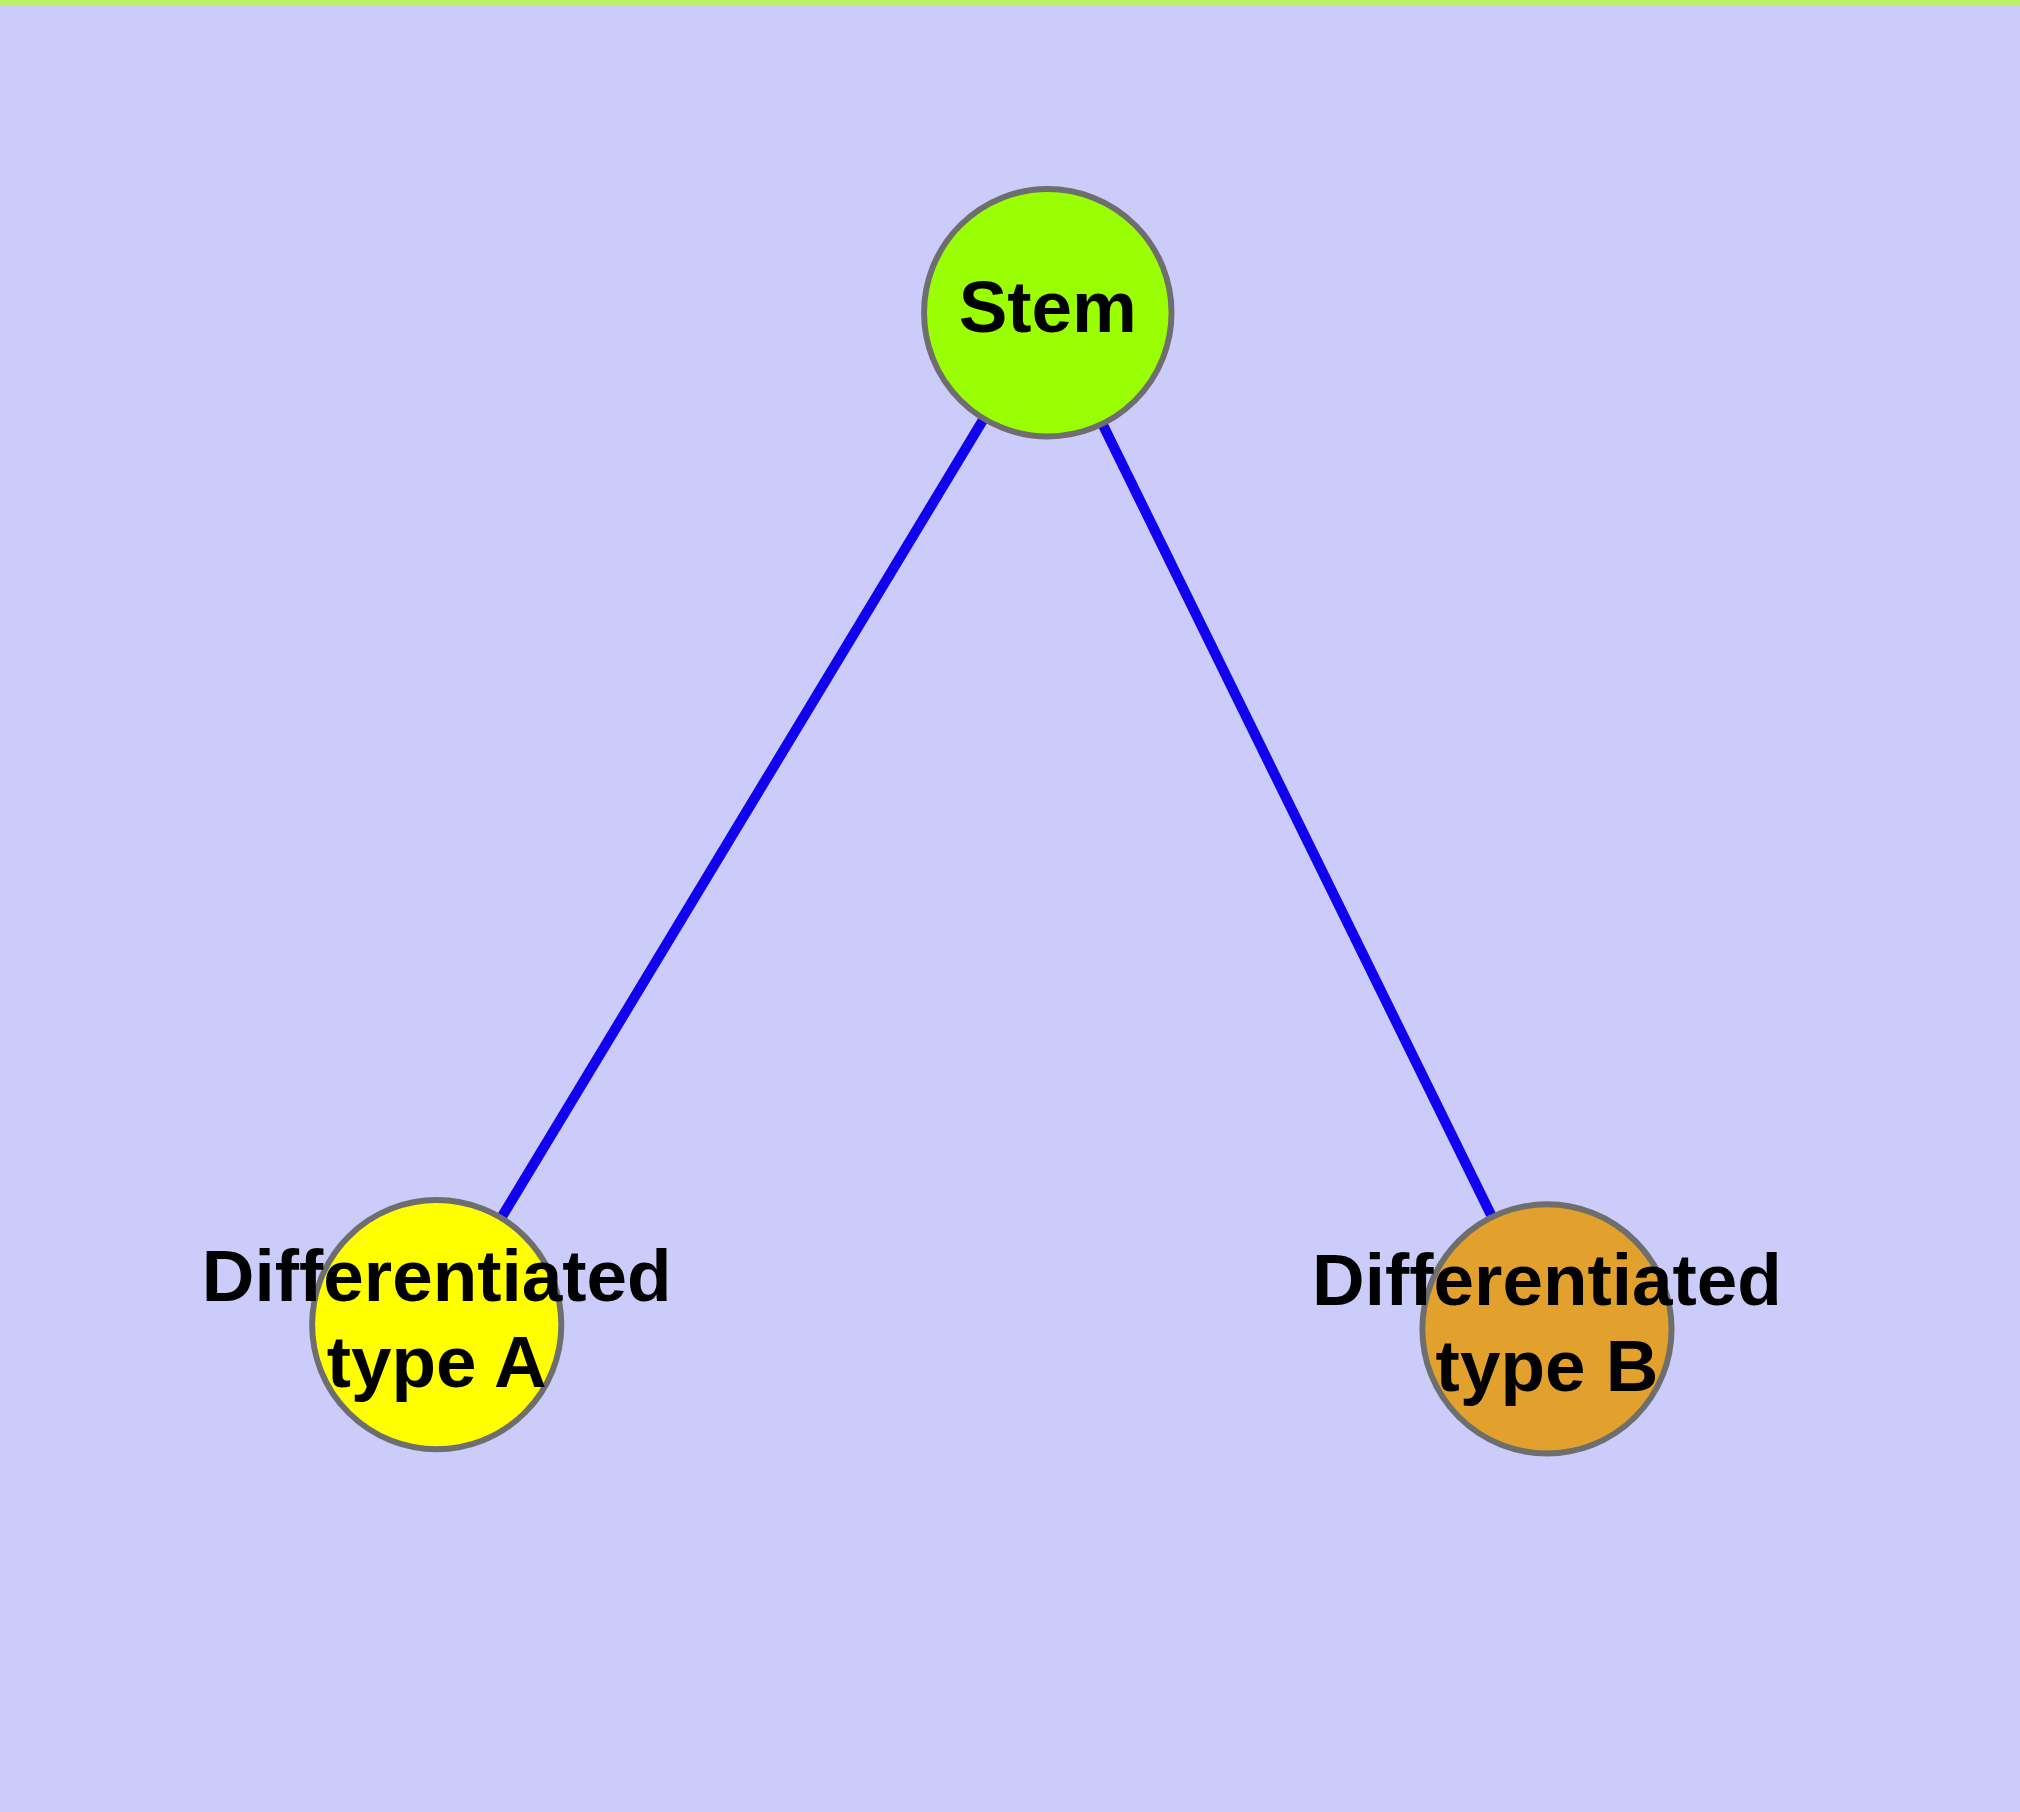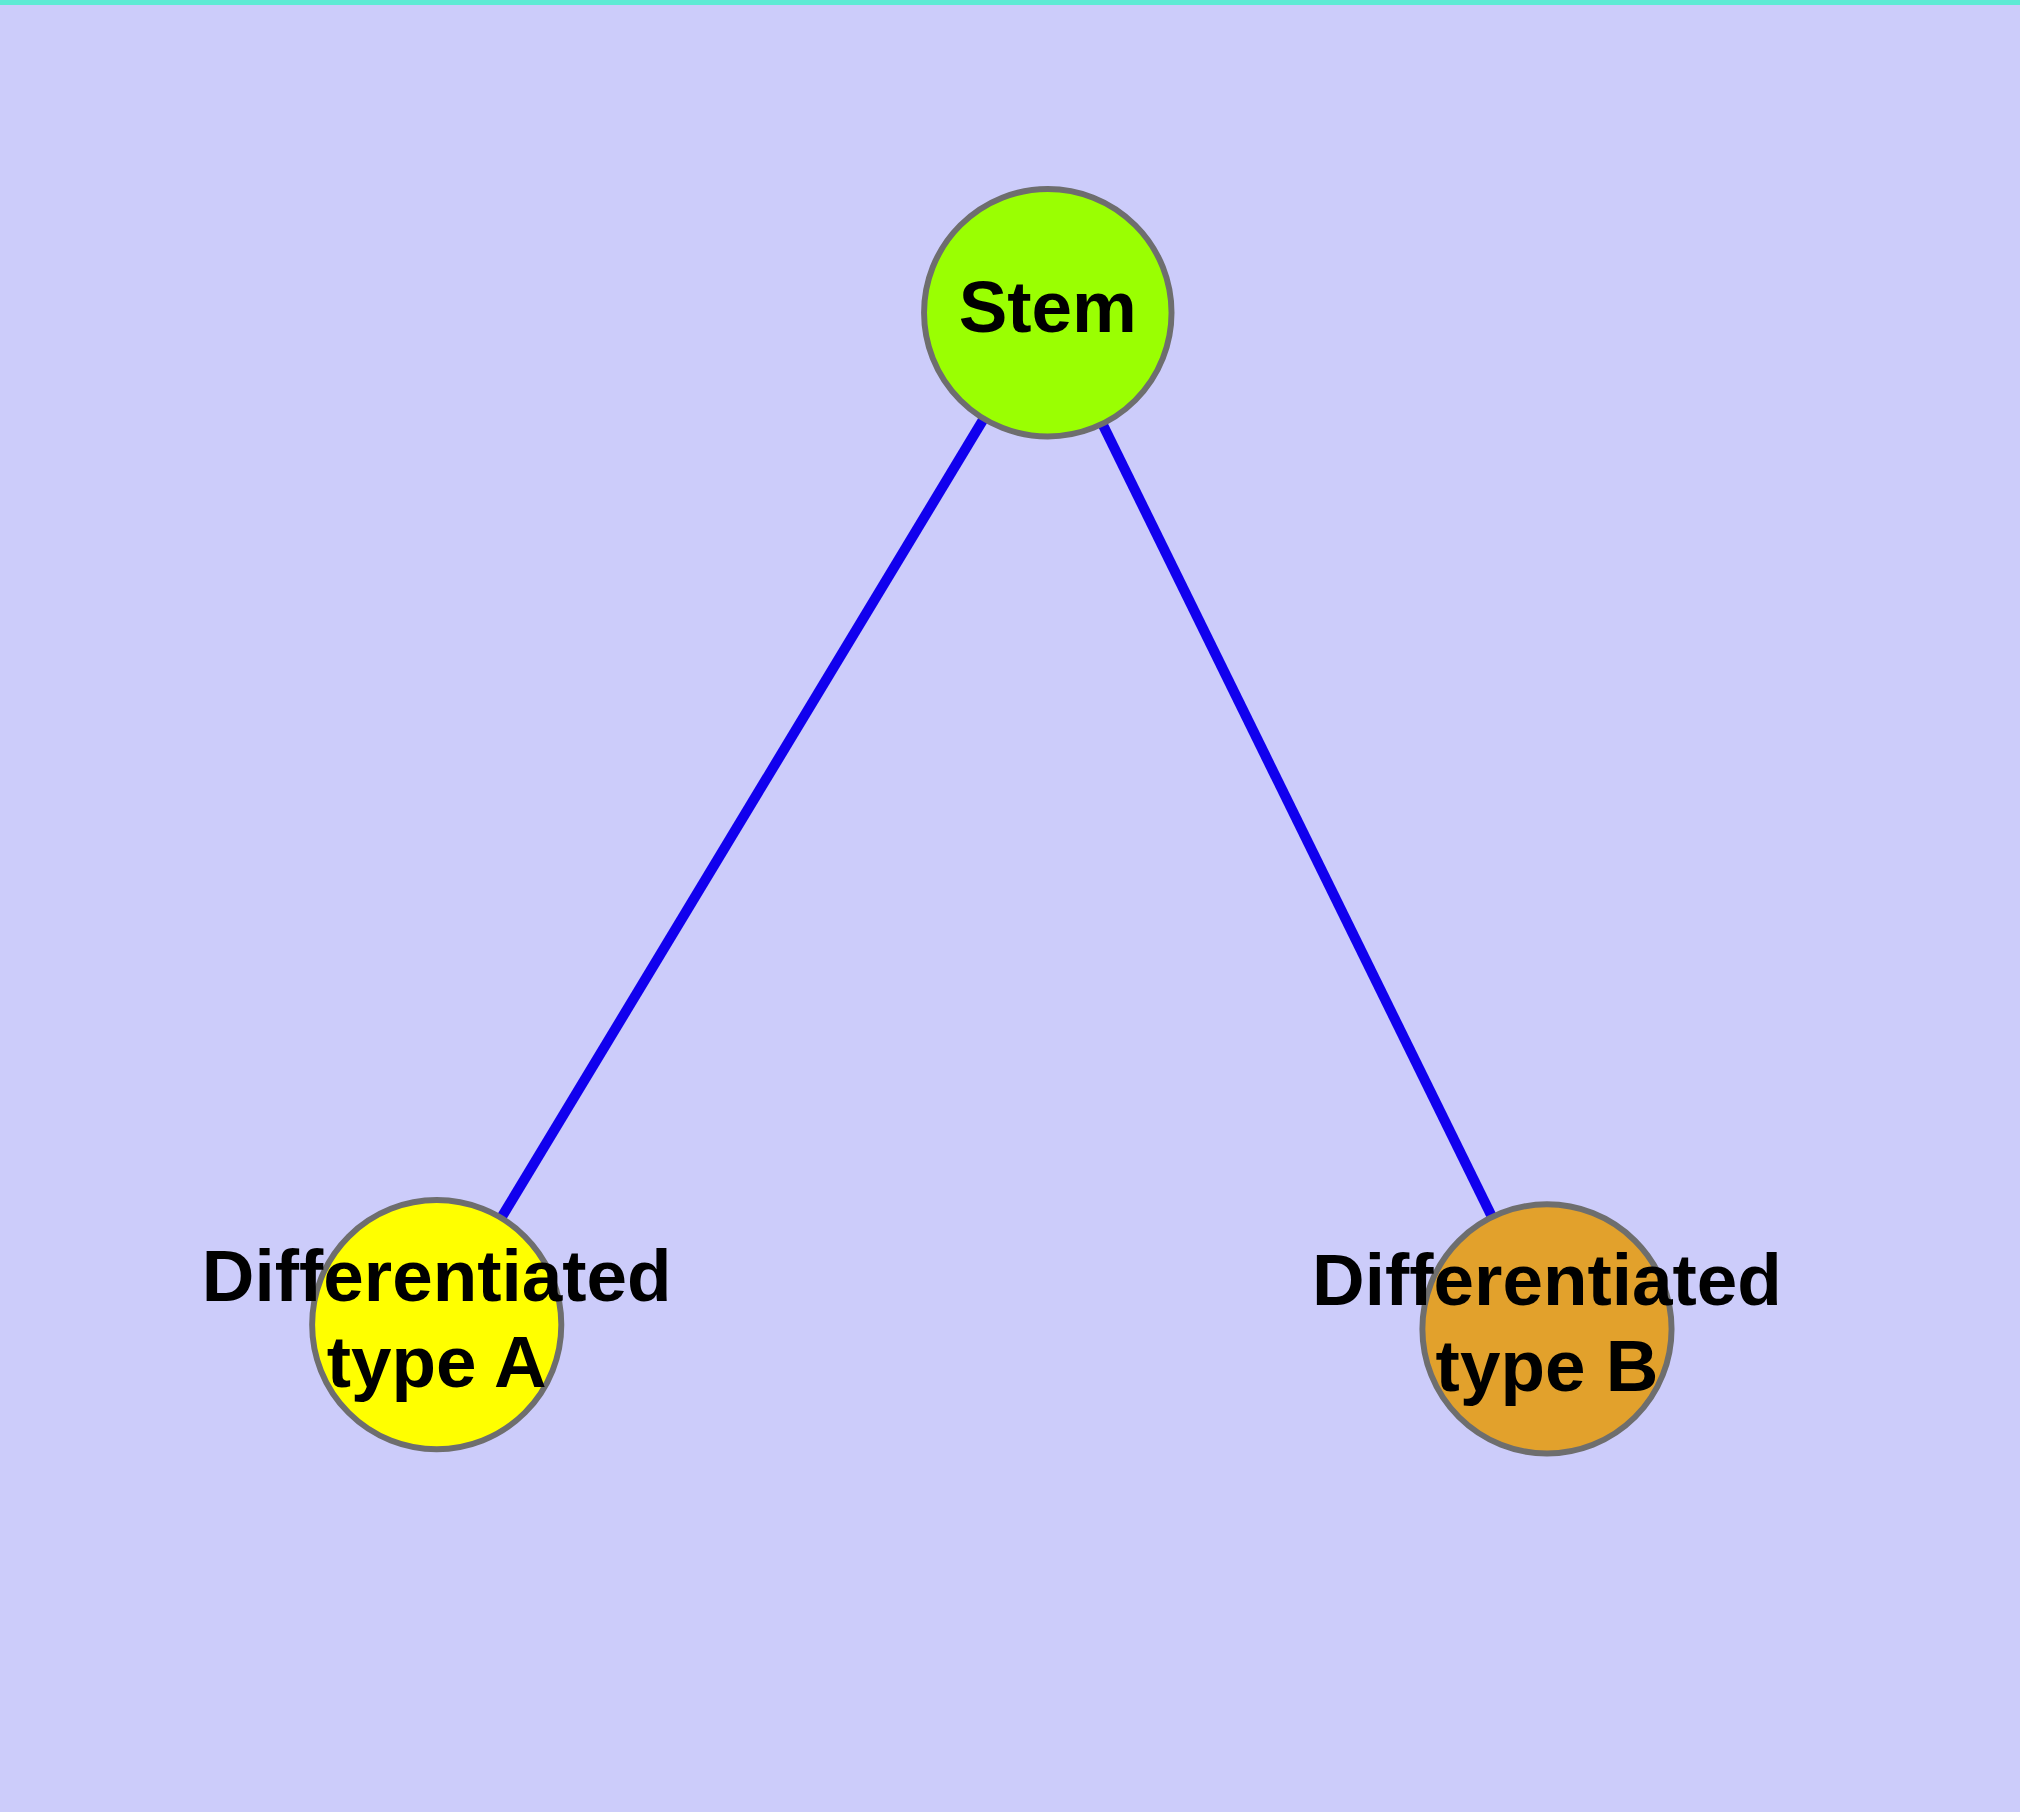--- a/index.html
+++ b/index.html
@@ -6,21 +6,21 @@
   html, body {
     margin: 0;
     padding: 0;
     background: #ffffff;
   }
   #canvas {
     position: relative;
     width: 2021px;
     height: 1812px;
     overflow: hidden;
-    background: #5eead4;
+    background: #bef264;
   }
   #plot-bg {
     position: absolute;
     left: 0;
     top: 5.1px;
     width: 2021px;
     height: 1807px;
     background: #ccccfa;
   }
   #graph-svg {

